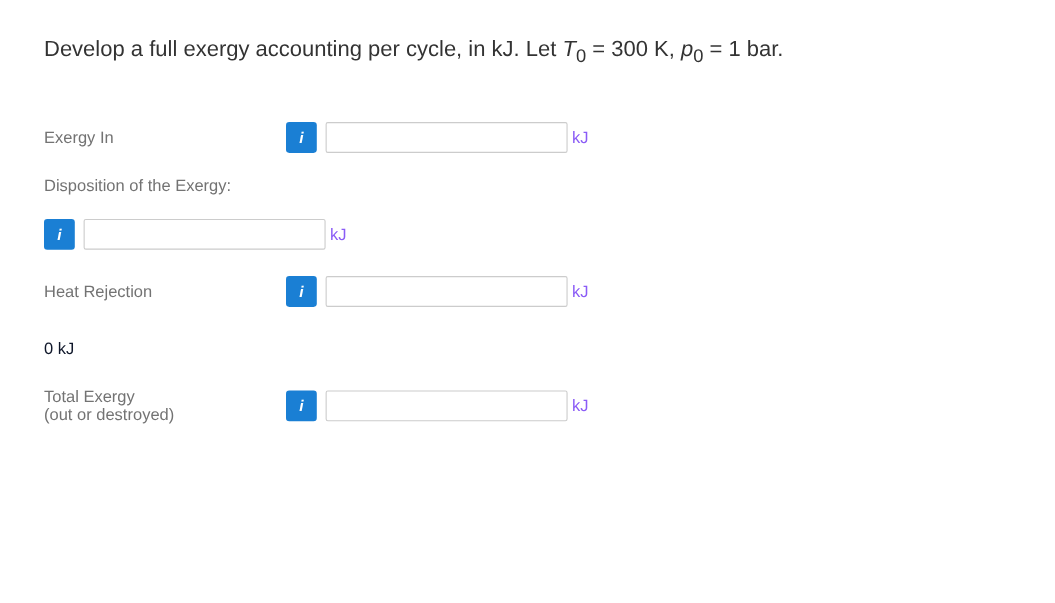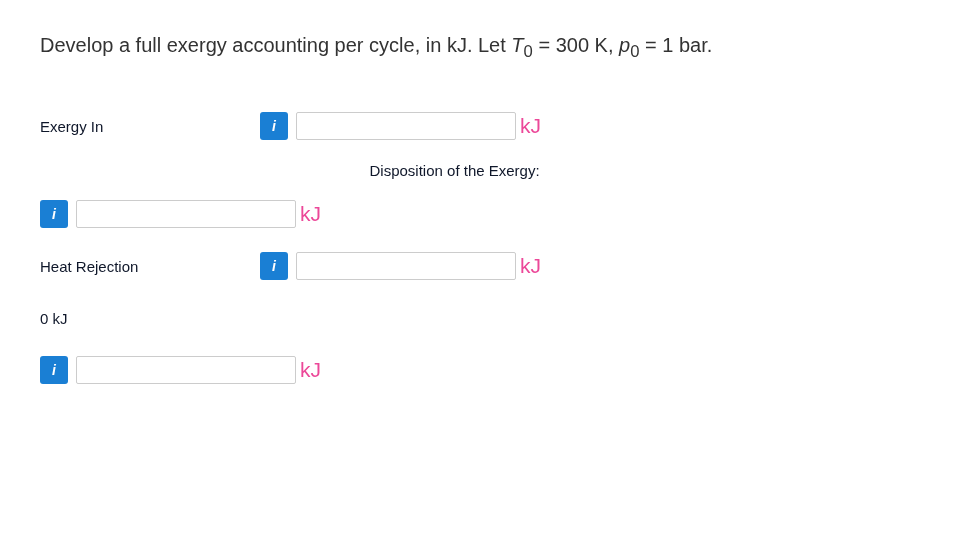--- a/index.html
+++ b/index.html
@@ -34,27 +34,26 @@
     .form-row {
       display: flex;
       align-items: center;
       min-height: 52px;
       padding: 8px 0;
     }
 
     .form-row.section-header {
       min-height: 36px;
       padding: 4px 0;
-      justify-content: center;
     }
 
     .label {
       width: 220px;
       font-size: 15px;
-      color: #0f172a;
+      color: #737373;
       flex-shrink: 0;
     }
 
     .input-group {
       display: flex;
       align-items: center;
       gap: 8px;
     }
 
     .info-btn {
@@ -79,22 +78,22 @@
       border-radius: 2px;
       width: 220px;
       height: 28px;
       padding: 0 6px;
       font-size: 14px;
       color: #333;
       background: #fff;
     }
 
     .unit-label {
-      font-size: 21px;
-      color: #ec4899;
+      font-size: 15px;
+      color: #8b5cf6;
       margin-left: 4px;
     }
 
     .static-value {
       font-size: 15px;
       color: #0f172a;
       margin-left: 0;
     }
   </style>
 </head>
@@ -132,20 +131,21 @@
           <i>i</i>
         </button>
         <input type="text" class="value-input" style="">
       </div>
       <span class="unit-label">kJ</span>
     </div>
     <div class="form-row">
       <span class="static-value">0 kJ</span>
     </div>
     <div class="form-row">
+      <span class="label">Total Exergy<br>(out or destroyed)</span>
       <div class="input-group">
         <button class="info-btn">
           <i>i</i>
         </button>
         <input type="text" class="value-input" style="">
       </div>
       <span class="unit-label">kJ</span>
     </div>
   </div>
 

